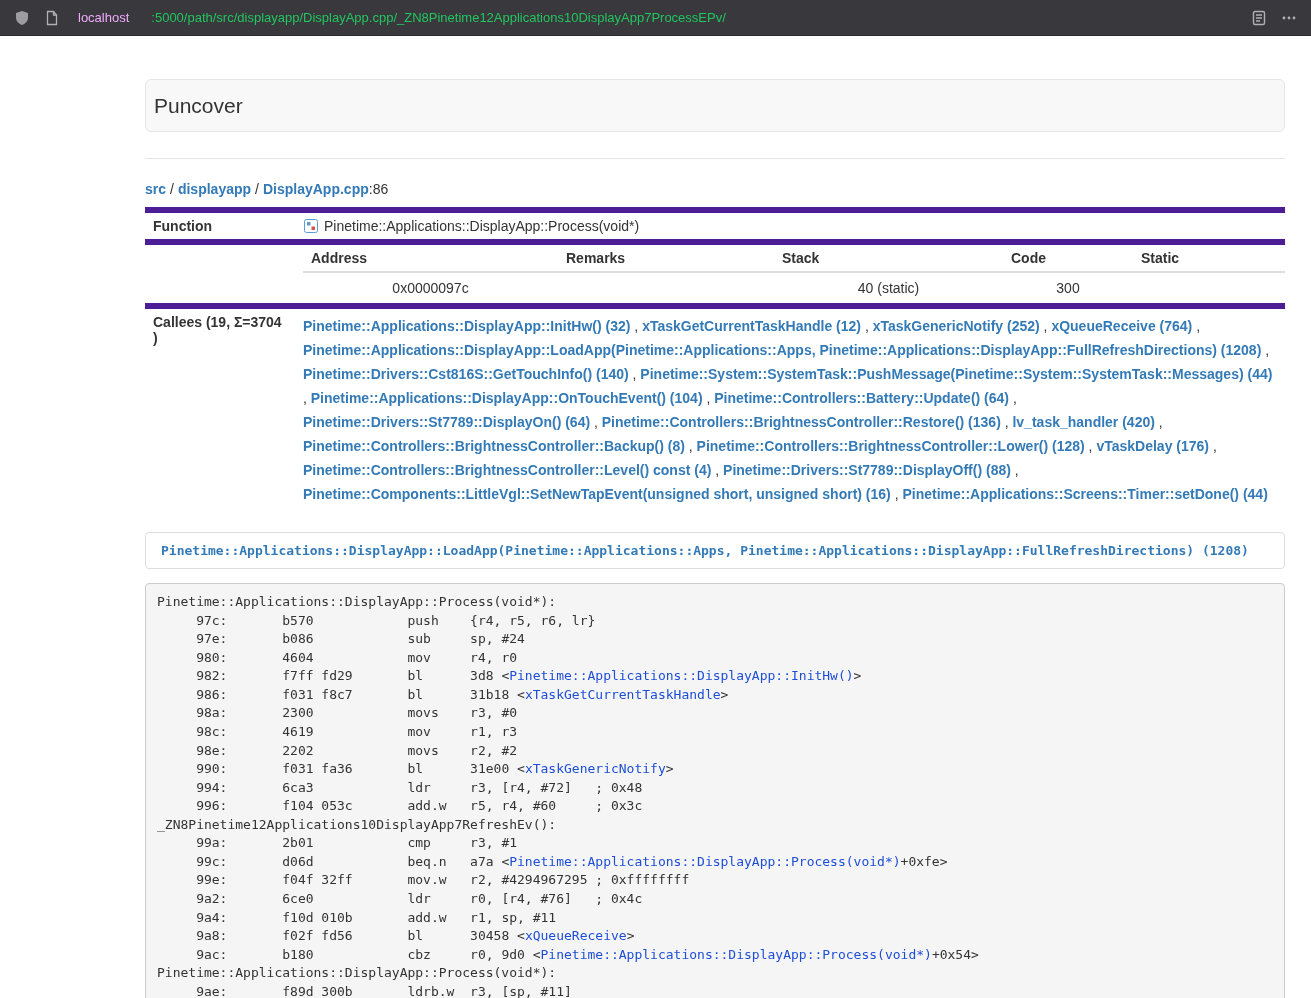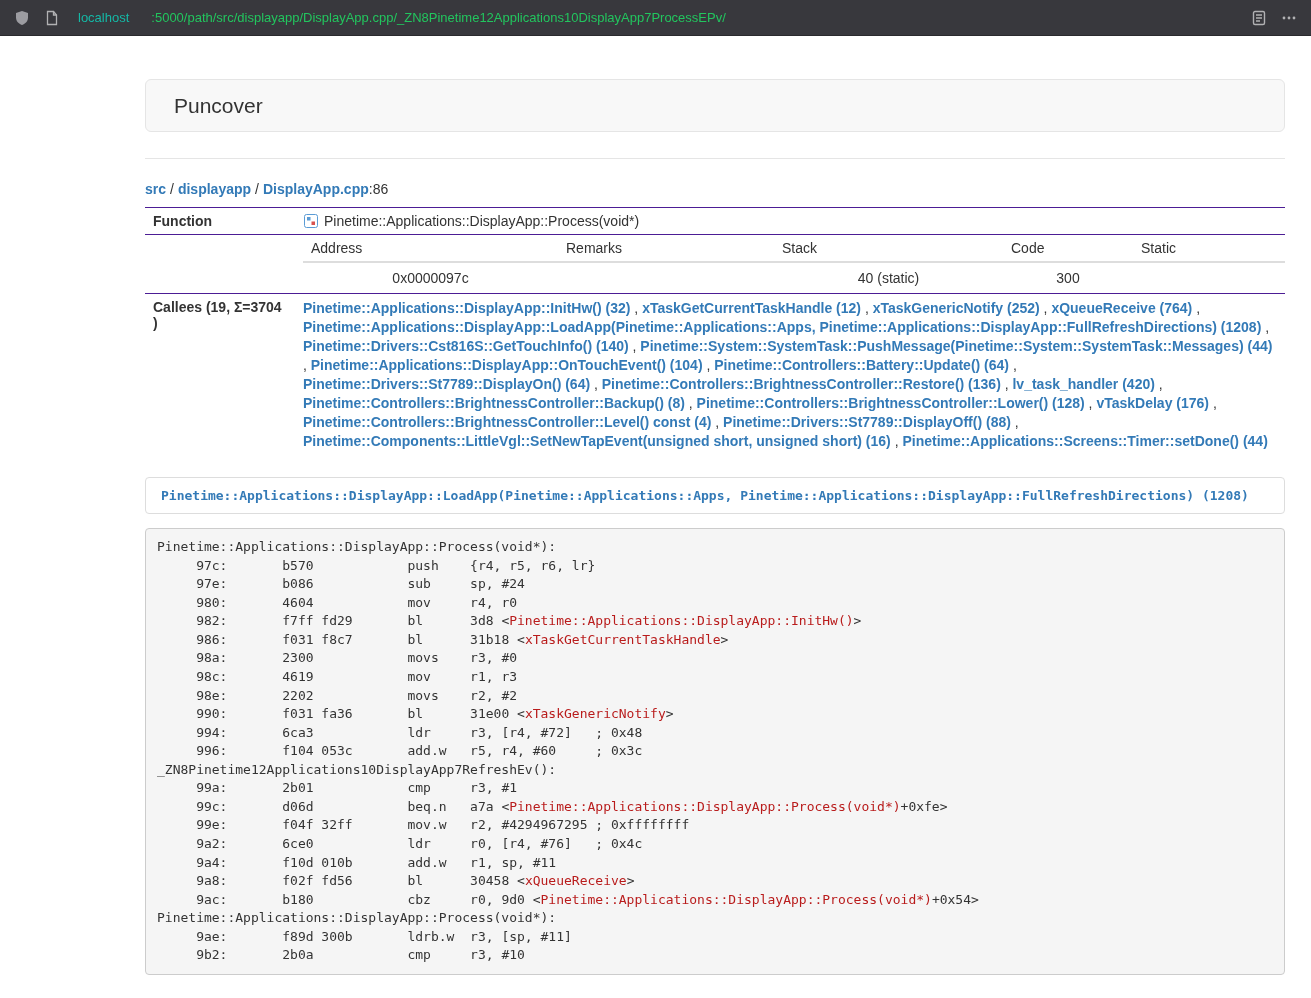--- a/index.html
+++ b/index.html
@@ -16,62 +16,62 @@
   }
   .chrome-icon {
     display: inline-flex; width: 20px; height: 20px;
     align-items: center; justify-content: center; color: #b1b1b3;
     cursor: pointer; flex: 0 0 auto;
   }
   .urlbar {
     flex: 1 1 auto; margin-left: 6px; font-size: 13px;
     white-space: nowrap; overflow: hidden; cursor: text;
   }
-  .urlbar .host { color: #14b8a6; }
+  .urlbar .host { color: #f0abfc; }
   .urlbar .rest { color: #22c55e; margin-left: 22px; }
   
   .page { width: 1140px; margin-left: 145px; }
   .jumbotron {
     margin-top: 43px; background: #f8f8f8;
-    border: 1px solid #e5e5e5; border-radius: 6px; padding: 14px 28px;
+    border: 1px solid #e5e5e5; border-radius: 6px; padding: 14px 8px;
   }
   .jumbotron h1 { margin: 0; font-size: 21px; line-height: 23px; font-weight: 500; color: #333; }
   hr.sep-rule { border: 0; border-top: 1px solid #e5e5e5; margin: 26px 0 0 0; }
   .breadcrumb { margin: 22px 0 10px 0; font-size: 14px; }
   .breadcrumb .sep { margin: 0 4px; color: #333; }
   .lnk { color: #337ab7; text-decoration: none; cursor: pointer; font-weight: bold; }
   
   table.main { width: 100%; border-collapse: collapse; font-size: 14px; }
   table.main > tbody > tr > th,
   table.main > tbody > tr > td {
-    border-top: 1px solid #4c1d95; padding: 5px 8px;
+    border-top: 6px solid #4c1d95; padding: 5px 8px;
     text-align: left; vertical-align: top;
   }
   table.main > tbody > tr > th { font-weight: bold; width: 150px; }
   table.main > tbody > tr > td.nested-cell { padding: 0 0 0 8px; }
   table.nested { width: 100%; border-collapse: collapse; }
   table.nested col.c1 { width: 255px; } table.nested col.c2 { width: 216px; }
   table.nested col.c3 { width: 229px; } table.nested col.c4 { width: 130px; }
-  table.nested th { font-weight: normal; border-bottom: 2px solid #ddd; padding: 5px 8px; text-align: left; }
+  table.nested th { font-weight: bold; border-bottom: 2px solid #ddd; padding: 5px 8px; text-align: left; }
   table.nested td { padding: 7px 8px; text-align: center; }
   .fn-icon { display: inline-block; width: 16px; height: 16px; vertical-align: text-bottom; margin-right: 5px; }
-  .callees { line-height: 19px; }
+  .callees { line-height: 24px; }
   
   .callee-box {
     margin-top: 21px; border: 1px solid #ddd; border-radius: 4px;
     padding: 10px 15px; font-family: "DejaVu Sans Mono", monospace; font-size: 13px;
   }
   
   pre.asm {
     margin: 14px 0 0 0; background: #f5f5f5; border: 1px solid #ccc; border-radius: 4px;
     padding: 9px 11px; font-family: "DejaVu Sans Mono", monospace; font-size: 13px;
     line-height: 1.42857; color: #333; white-space: pre; overflow: hidden;
     tab-size: 8; -moz-tab-size: 8;
   }
-  pre.asm a { color: #b91c1c; text-decoration: none; cursor: pointer; }
+  pre.asm a { color: #1d4ed8; text-decoration: none; cursor: pointer; }
 </style>
 </head>
 <body>
 
 <div class="chrome">
   <span class="chrome-icon">
     <svg width="16" height="16" viewBox="0 0 16 16" fill="#9c9ca1">
         <path d="M8 1l6 2v4.5c0 3.6-2.6 6.3-6 7.5-3.4-1.2-6-3.9-6-7.5V3z"></path>
       </svg>
   </span>

